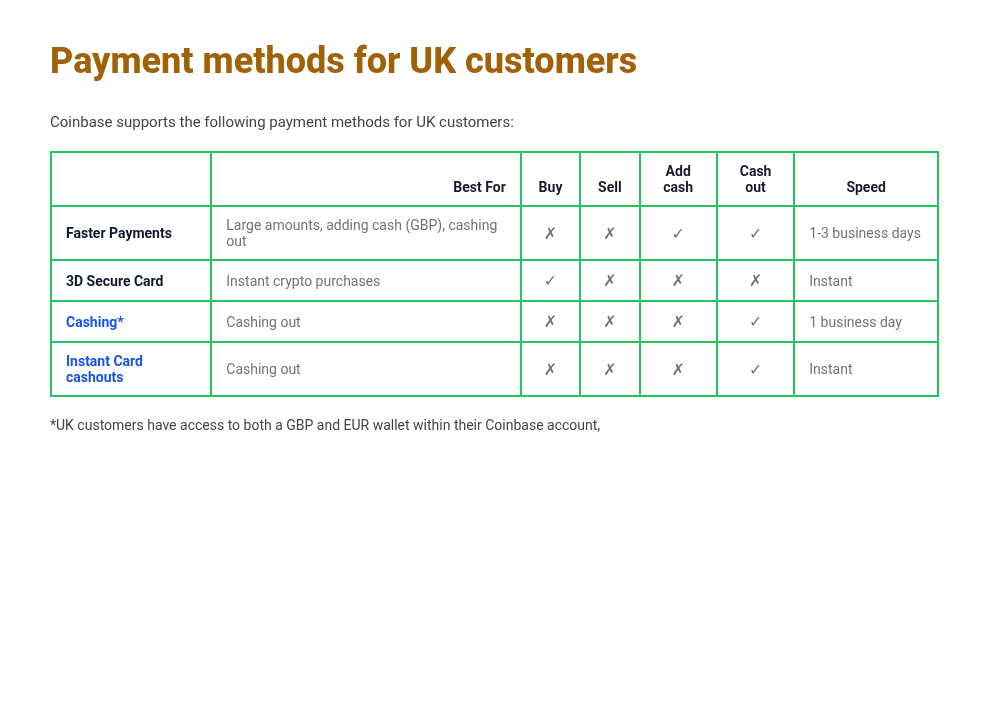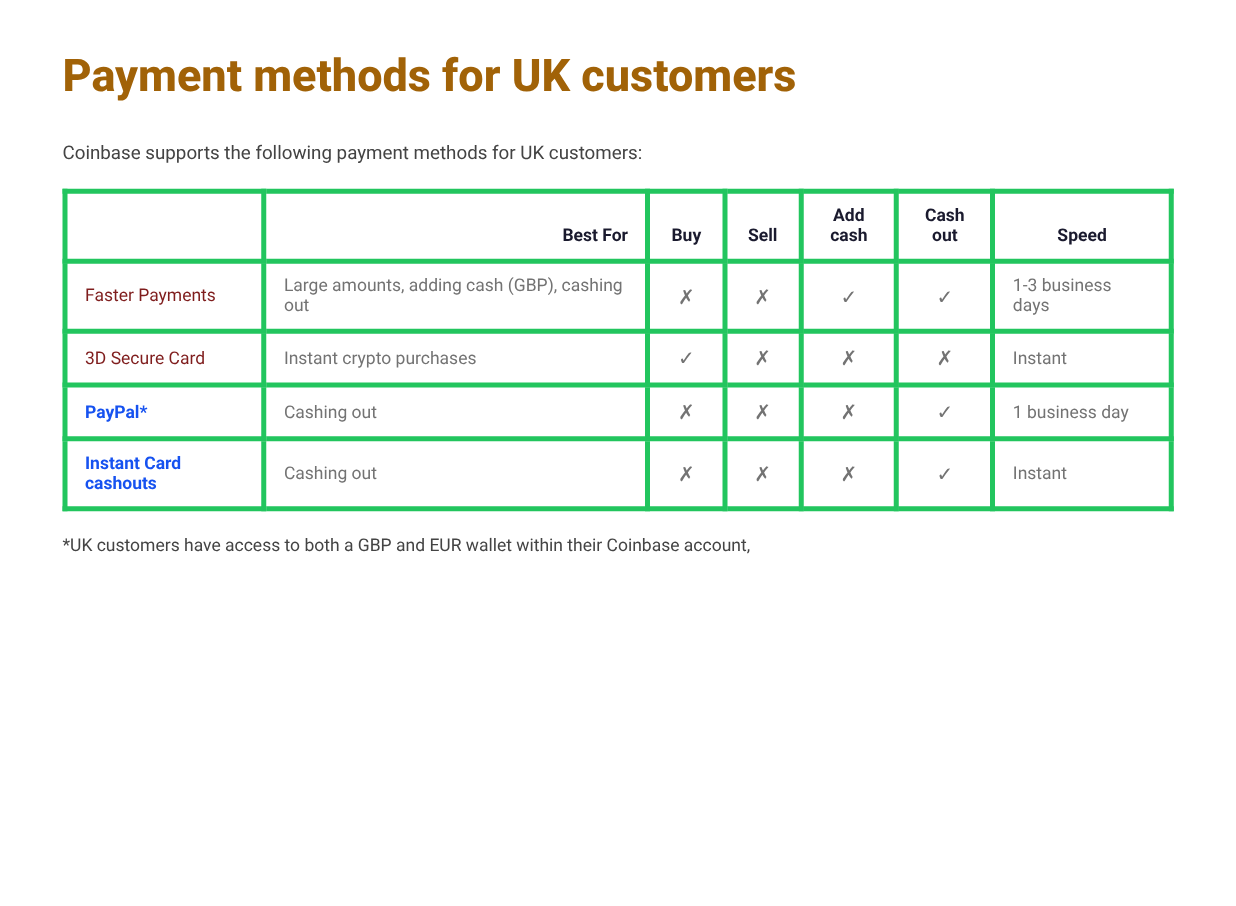--- a/index.html
+++ b/index.html
@@ -31,21 +31,21 @@
     }
 
     table {
       width: 100%;
       border-collapse: collapse;
       border: 1px solid #cccccc;
       margin-bottom: 20px;
     }
 
     th, td {
-      border: 4px solid #22c55e;
+      border: 2px solid #22c55e;
       padding: 10px 14px;
       vertical-align: middle;
       font-size: 14px;
     }
 
     thead th {
       background: #ffffff;
       font-weight: 700;
       color: #1a1a2e;
       vertical-align: bottom;
@@ -71,22 +71,22 @@
 
     thead th.col-speed {
       width: 130px;
     }
 
     tbody tr td {
       color: #737373;
     }
 
     tbody tr td:first-child {
-      font-weight: 400;
-      color: #7f1d1d;
+      font-weight: 700;
+      color: #0f172a;
     }
 
     tbody tr td.blue-link {
       font-weight: 700;
       color: #1652f0;
     }
 
     tbody tr td.check-x {
       text-align: center;
       font-size: 16px;
@@ -134,21 +134,21 @@
       <tr>
         <td>3D Secure Card</td>
         <td>Instant crypto purchases</td>
         <td class="check-x">✓</td>
         <td class="check-x">✗</td>
         <td class="check-x">✗</td>
         <td class="check-x">✗</td>
         <td>Instant</td>
       </tr>
       <tr>
-        <td class="blue-link">PayPal*</td>
+        <td class="blue-link">Cashing*</td>
         <td>Cashing out</td>
         <td class="check-x">✗</td>
         <td class="check-x">✗</td>
         <td class="check-x">✗</td>
         <td class="check-x">✓</td>
         <td>1 business day</td>
       </tr>
       <tr>
         <td class="blue-link">Instant Card cashouts</td>
         <td>Cashing out</td>

